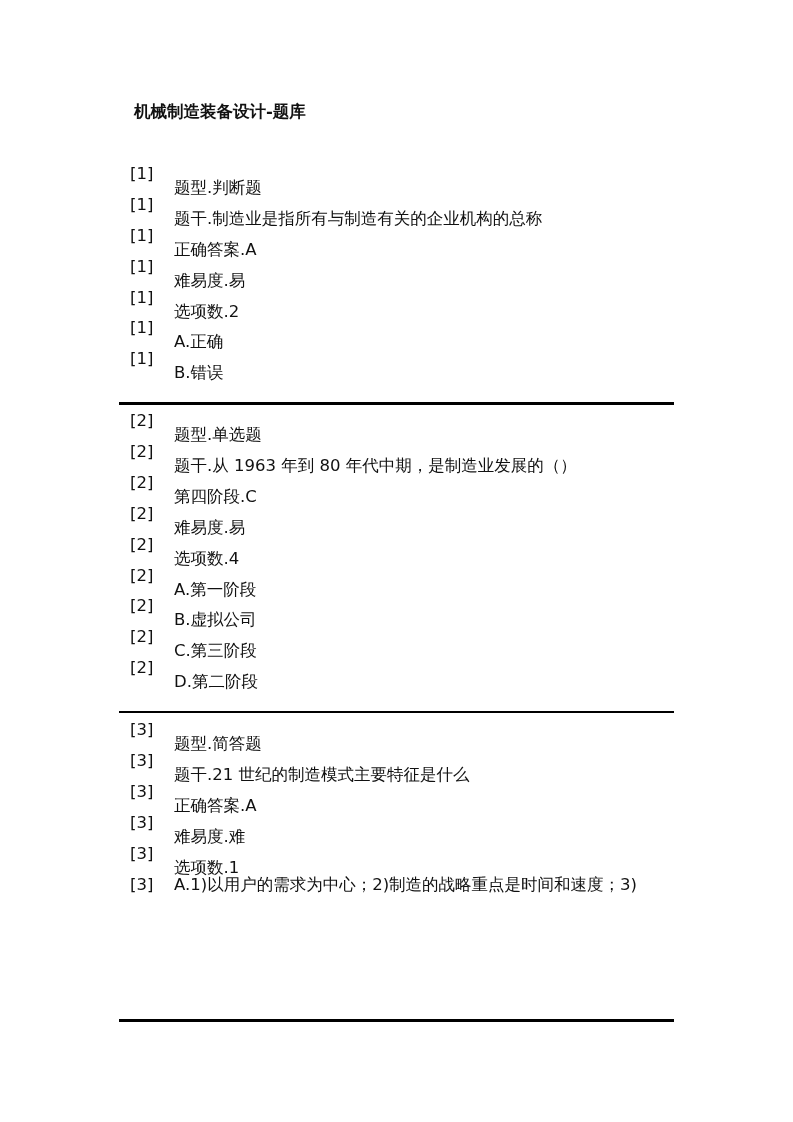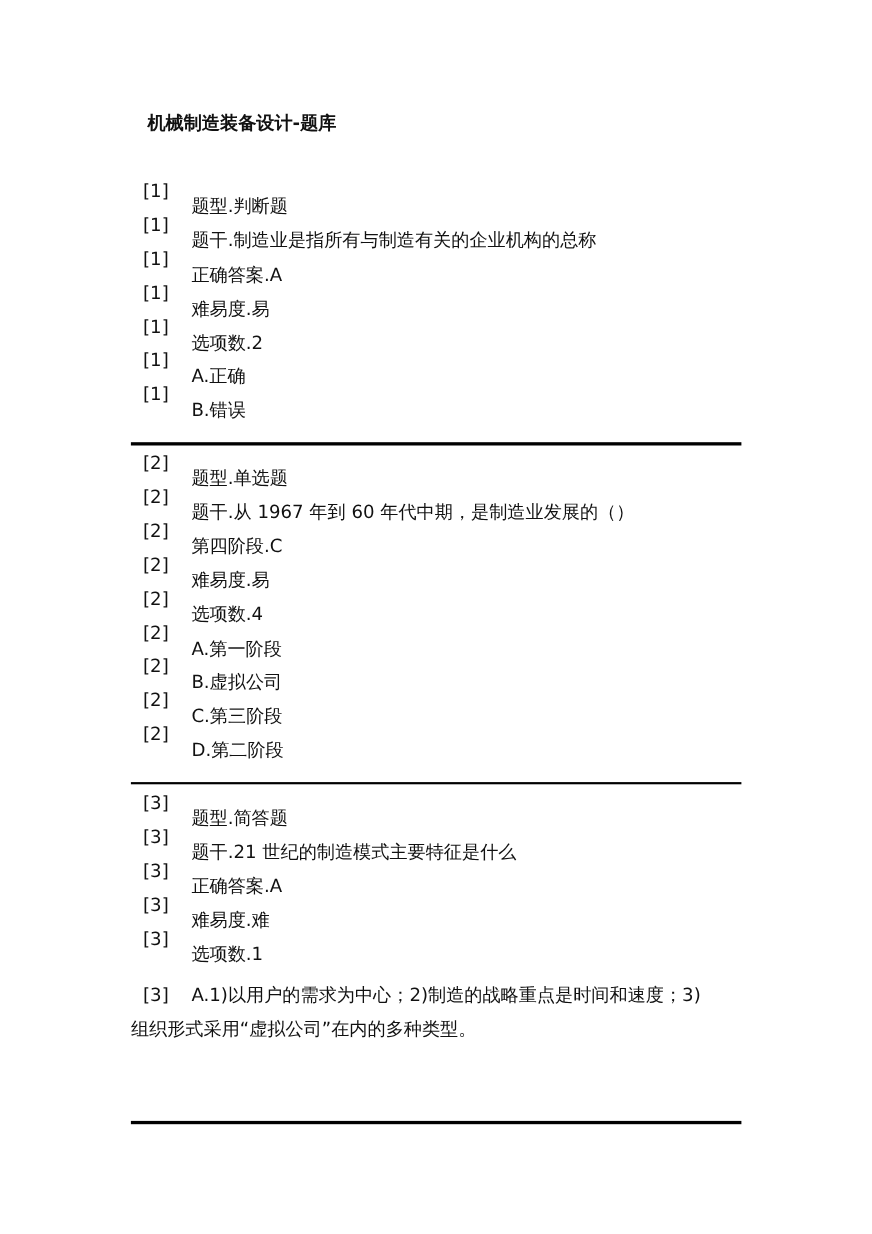--- a/index.html
+++ b/index.html
@@ -20,21 +20,21 @@
   .row .num { position: absolute; left: 130px; }
   .row .txt { position: absolute; left: 174px; margin-top: 14px; }
   .sep {
     position: absolute; left: 119px; width: 555px; height: 2.5px; background: #000;
   }
   .para {
     position: absolute; left: 119px; top: 869px; width: 560px;
     font-size: 16.5px; line-height: 31px;
   }
   .para .line { display: block; white-space: nowrap; }
-  .para .ind { padding-left: 11px; margin-top: 20px; }
+  .para .ind { padding-left: 11px; }
   .para .num2 { display: inline-block; width: 44px; }
 </style>
 </head>
 <body>
 
 <div class="page">
 
   <div class="title">机械制造装备设计-题库</div>
 
   <div>
@@ -70,21 +70,21 @@
 
   <div class="sep" style="top:402px"></div>
 
   <div>
     <div class="row" style="top:405px">
       <span class="num">[2]</span>
       <span class="txt">题型.单选题</span>
     </div>
     <div class="row" style="top:436px">
       <span class="num">[2]</span>
-      <span class="txt">题干.从 1967 年到 60 年代中期，是制造业发展的（）</span>
+      <span class="txt">题干.从 1963 年到 80 年代中期，是制造业发展的（）</span>
     </div>
     <div class="row" style="top:467px">
       <span class="num">[2]</span>
       <span class="txt">第四阶段.C</span>
     </div>
     <div class="row" style="top:498px">
       <span class="num">[2]</span>
       <span class="txt">难易度.易</span>
     </div>
     <div class="row" style="top:529px">
@@ -130,19 +130,18 @@
     </div>
     <div class="row" style="top:838px">
       <span class="num">[3]</span>
       <span class="txt">选项数.1</span>
     </div>
 
     <div class="para">
       <span class="line ind">
         <span class="num2">[3]</span><span>A.1)以用户的需求为中心；2)制造的战略重点是时间和速度；3)</span>
       </span>
-      <span class="line">组织形式采用“虚拟公司”在内的多种类型。</span>
     </div>
   </div>
 
   <div class="sep" style="top:1019px"></div>
 
 </div>
 
 </body></html>

